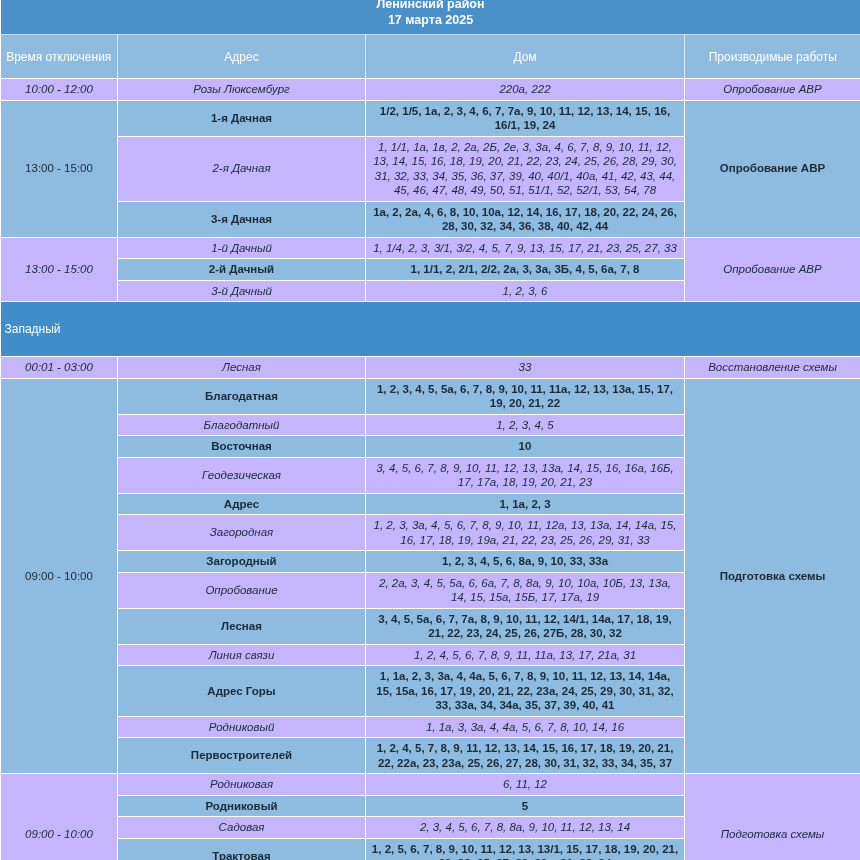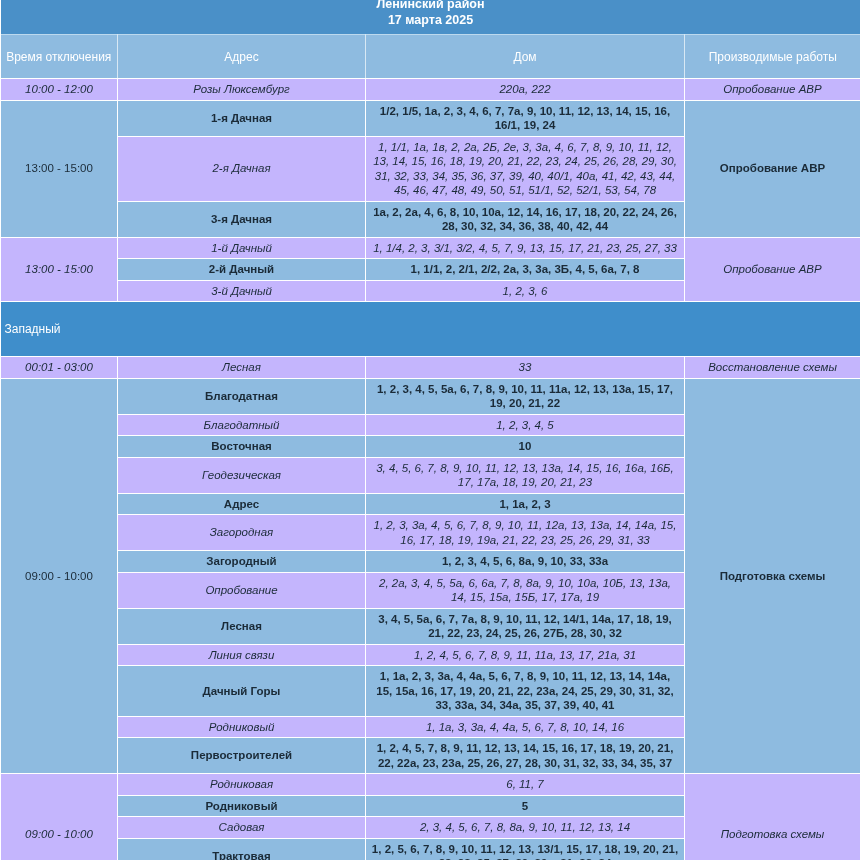--- a/index.html
+++ b/index.html
@@ -191,35 +191,35 @@
         </tr>
         <tr>
           <td class="cell addr blue">Лесная</td>
           <td class="cell house blue">3, 4, 5, 5а, 6, 7, 7а, 8, 9, 10, 11, 12, 14/1, 14а, 17, 18, 19, 21, 22, 23, 24, 25, 26, 27Б, 28, 30, 32</td>
         </tr>
         <tr>
           <td class="cell addr light">Линия связи</td>
           <td class="cell house light">1, 2, 4, 5, 6, 7, 8, 9, 11, 11а, 13, 17, 21а, 31</td>
         </tr>
         <tr>
-          <td class="cell addr blue">Дачный Горы</td>
+          <td class="cell addr blue">Адрес Горы</td>
           <td class="cell house blue">1, 1а, 2, 3, 3а, 4, 4а, 5, 6, 7, 8, 9, 10, 11, 12, 13, 14, 14а, 15, 15а, 16, 17, 19, 20, 21, 22, 23а, 24, 25, 29, 30, 31, 32, 33, 33а, 34, 34а, 35, 37, 39, 40, 41</td>
         </tr>
         <tr>
           <td class="cell addr light">Родниковый</td>
           <td class="cell house light">1, 1а, 3, 3а, 4, 4а, 5, 6, 7, 8, 10, 14, 16</td>
         </tr>
         <tr>
           <td class="cell addr blue">Первостроителей</td>
           <td class="cell house blue">1, 2, 4, 5, 7, 8, 9, 11, 12, 13, 14, 15, 16, 17, 18, 19, 20, 21, 22, 22а, 23, 23а, 25, 26, 27, 28, 30, 31, 32, 33, 34, 35, 37</td>
         </tr>
         <tr>
           <td class="cell time light" rowspan="5">09:00 - 10:00</td>
           <td class="cell addr light">Родниковая</td>
-          <td class="cell house light">6, 11, 7</td>
+          <td class="cell house light">6, 11, 12</td>
           <td class="cell work light" rowspan="5">Подготовка схемы</td>
         </tr>
         <tr>
           <td class="cell addr blue">Родниковый</td>
           <td class="cell house blue">5</td>
         </tr>
         <tr>
           <td class="cell addr light">Садовая</td>
           <td class="cell house light">2, 3, 4, 5, 6, 7, 8, 8а, 9, 10, 11, 12, 13, 14</td>
         </tr>

